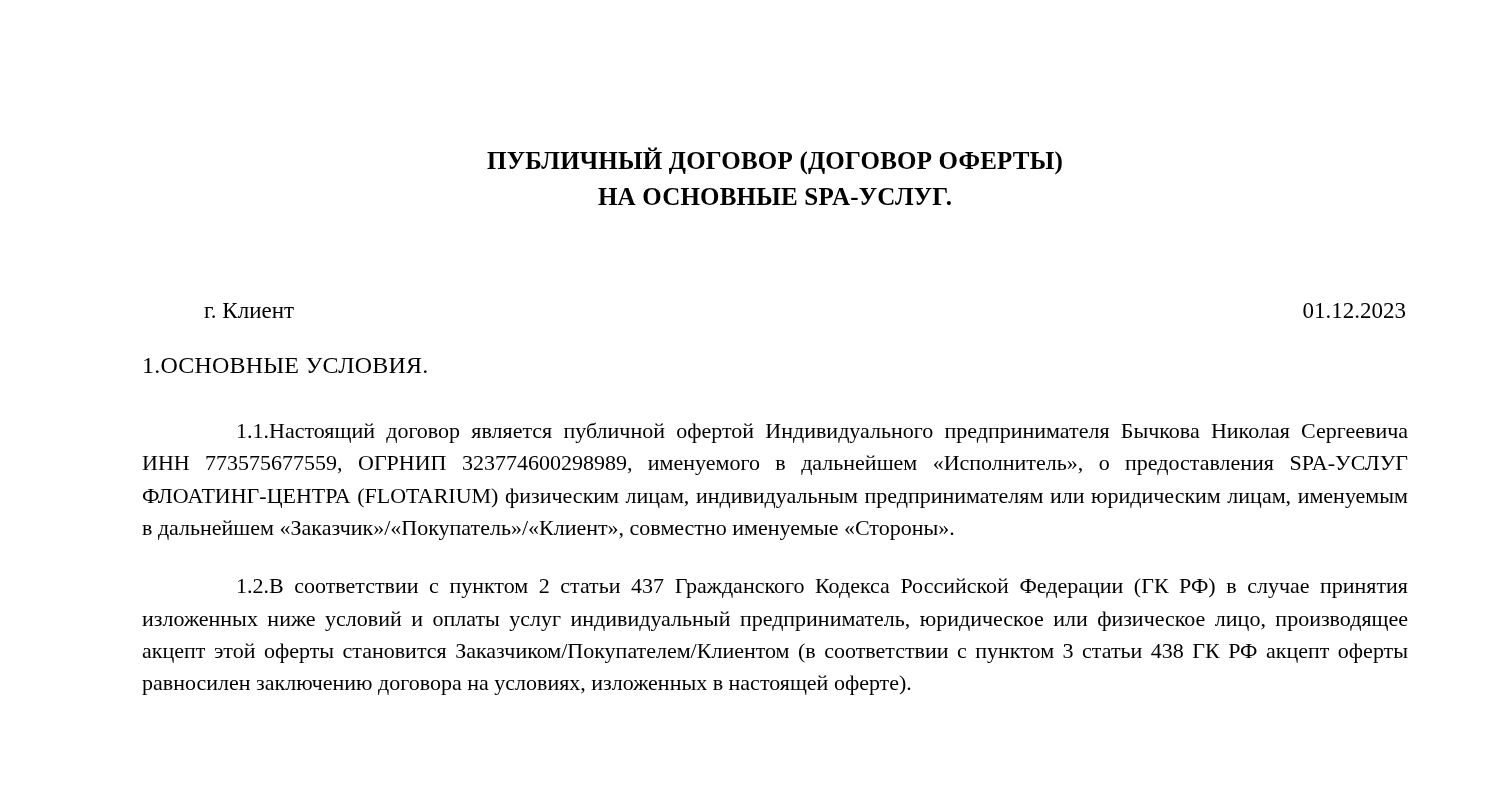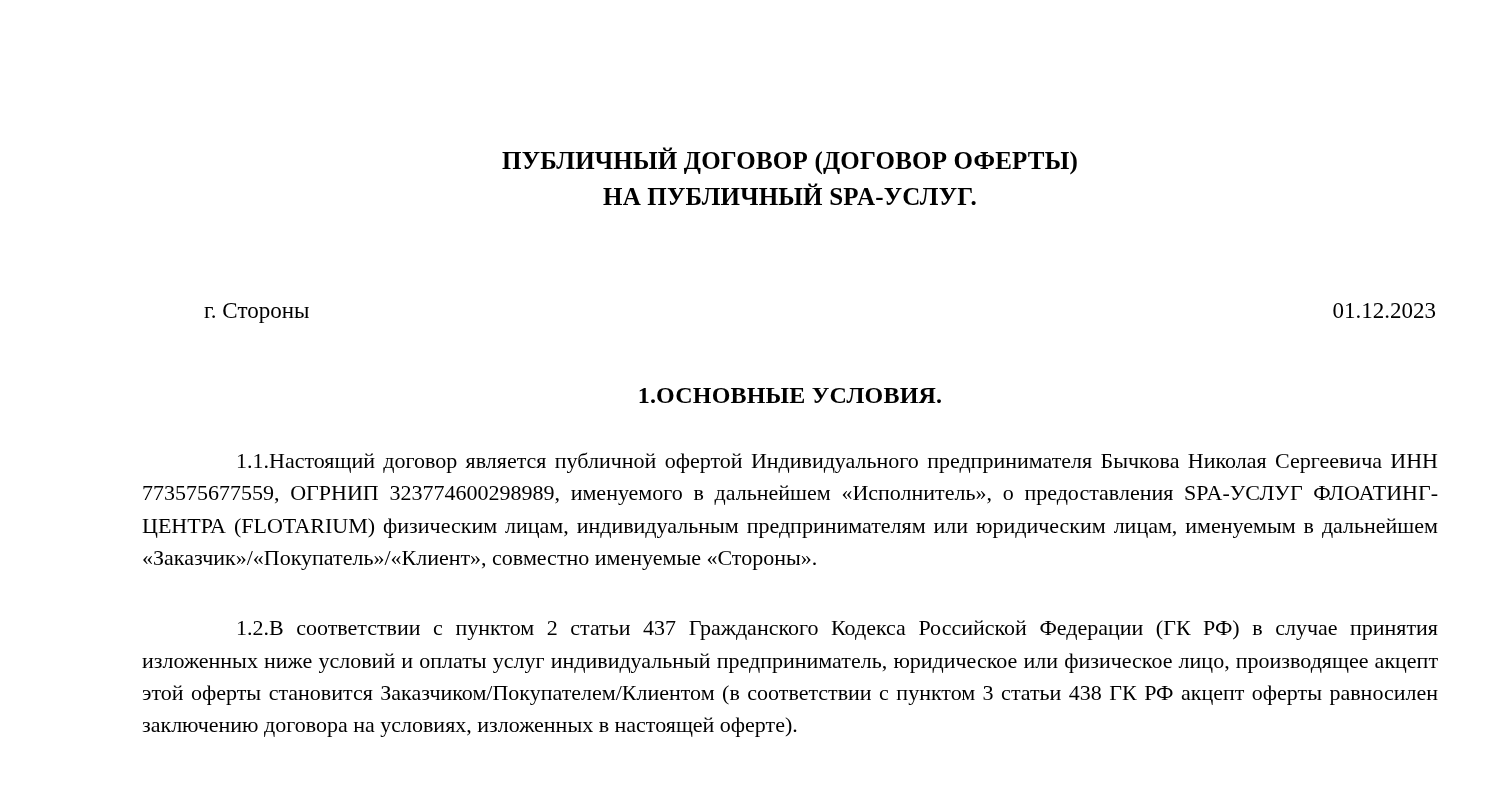--- a/index.html
+++ b/index.html
@@ -11,21 +11,21 @@
     width: 1500px;
     height: 785px;
     overflow: hidden;
     font-family: "Liberation Serif", "DejaVu Serif", serif;
     color: #000000;
   }
   .page {
     width: 1500px;
     height: 785px;
     box-sizing: border-box;
-    padding: 0 62px 0 142px;
+    padding: 0 92px 0 142px;
     position: relative;
   }
   .doc-title {
     text-align: center;
     font-weight: bold;
     font-size: 25px;
     line-height: 1.42;
     margin: 0;
     padding-top: 143px;
     letter-spacing: 0.2px;
@@ -42,51 +42,51 @@
     line-height: 1.3;
   }
   .meta-city {
     padding-left: 62px;
   }
   .meta-date {
     padding-right: 2px;
     text-align: right;
   }
   .section-heading {
-    text-align: center;
-    font-weight: bold;
+    text-align: left;
+    font-weight: normal;
     font-size: 24px;
-    margin-top: 56px;
+    margin-top: 26px;
     letter-spacing: 0.2px;
   }
   .para {
     font-size: 22px;
     line-height: 1.47;
     text-align: justify;
     text-justify: inter-word;
     margin-top: 36px;
     text-indent: 94px;
     hyphens: none;
   }
   .para:last-child {
-    margin-top: 38px;
+    margin-top: 26px;
   }
 </style>
 </head>
 <body>
 
 <div class="page">
 
   <h1 class="doc-title">
     <span>ПУБЛИЧНЫЙ ДОГОВОР  (ДОГОВОР ОФЕРТЫ)</span>
-    <span class="line2">НА ПУБЛИЧНЫЙ SPA-УСЛУГ.</span>
+    <span class="line2">НА ОСНОВНЫЕ SPA-УСЛУГ.</span>
   </h1>
 
   <div class="meta-row">
-    <span class="meta-city">г. Стороны</span>
+    <span class="meta-city">г. Клиент</span>
     <span class="meta-date">01.12.2023</span>
   </div>
 
   <h2 class="section-heading">1.ОСНОВНЫЕ УСЛОВИЯ.</h2>
 
   <p class="para">1.1.Настоящий договор является публичной офертой Индивидуального предпринимателя Бычкова Николая Сергеевича ИНН 773575677559, ОГРНИП 323774600298989, именуемого в дальнейшем «Исполнитель», о предоставления SPA-УСЛУГ  ФЛОАТИНГ-ЦЕНТРА (FLOTARIUM) физическим лицам, индивидуальным предпринимателям или юридическим лицам, именуемым в дальнейшем «Заказчик»/«Покупатель»/«Клиент»,  совместно именуемые «Стороны».</p>
 
   <p class="para">1.2.В соответствии с пунктом 2 статьи 437 Гражданского Кодекса Российской Федерации (ГК РФ) в случае принятия изложенных ниже условий и оплаты услуг индивидуальный предприниматель, юридическое или физическое лицо, производящее акцепт этой оферты становится Заказчиком/Покупателем/Клиентом (в соответствии с пунктом 3 статьи 438 ГК РФ акцепт оферты равносилен заключению договора на условиях, изложенных в настоящей оферте).</p>
 
 </div>

